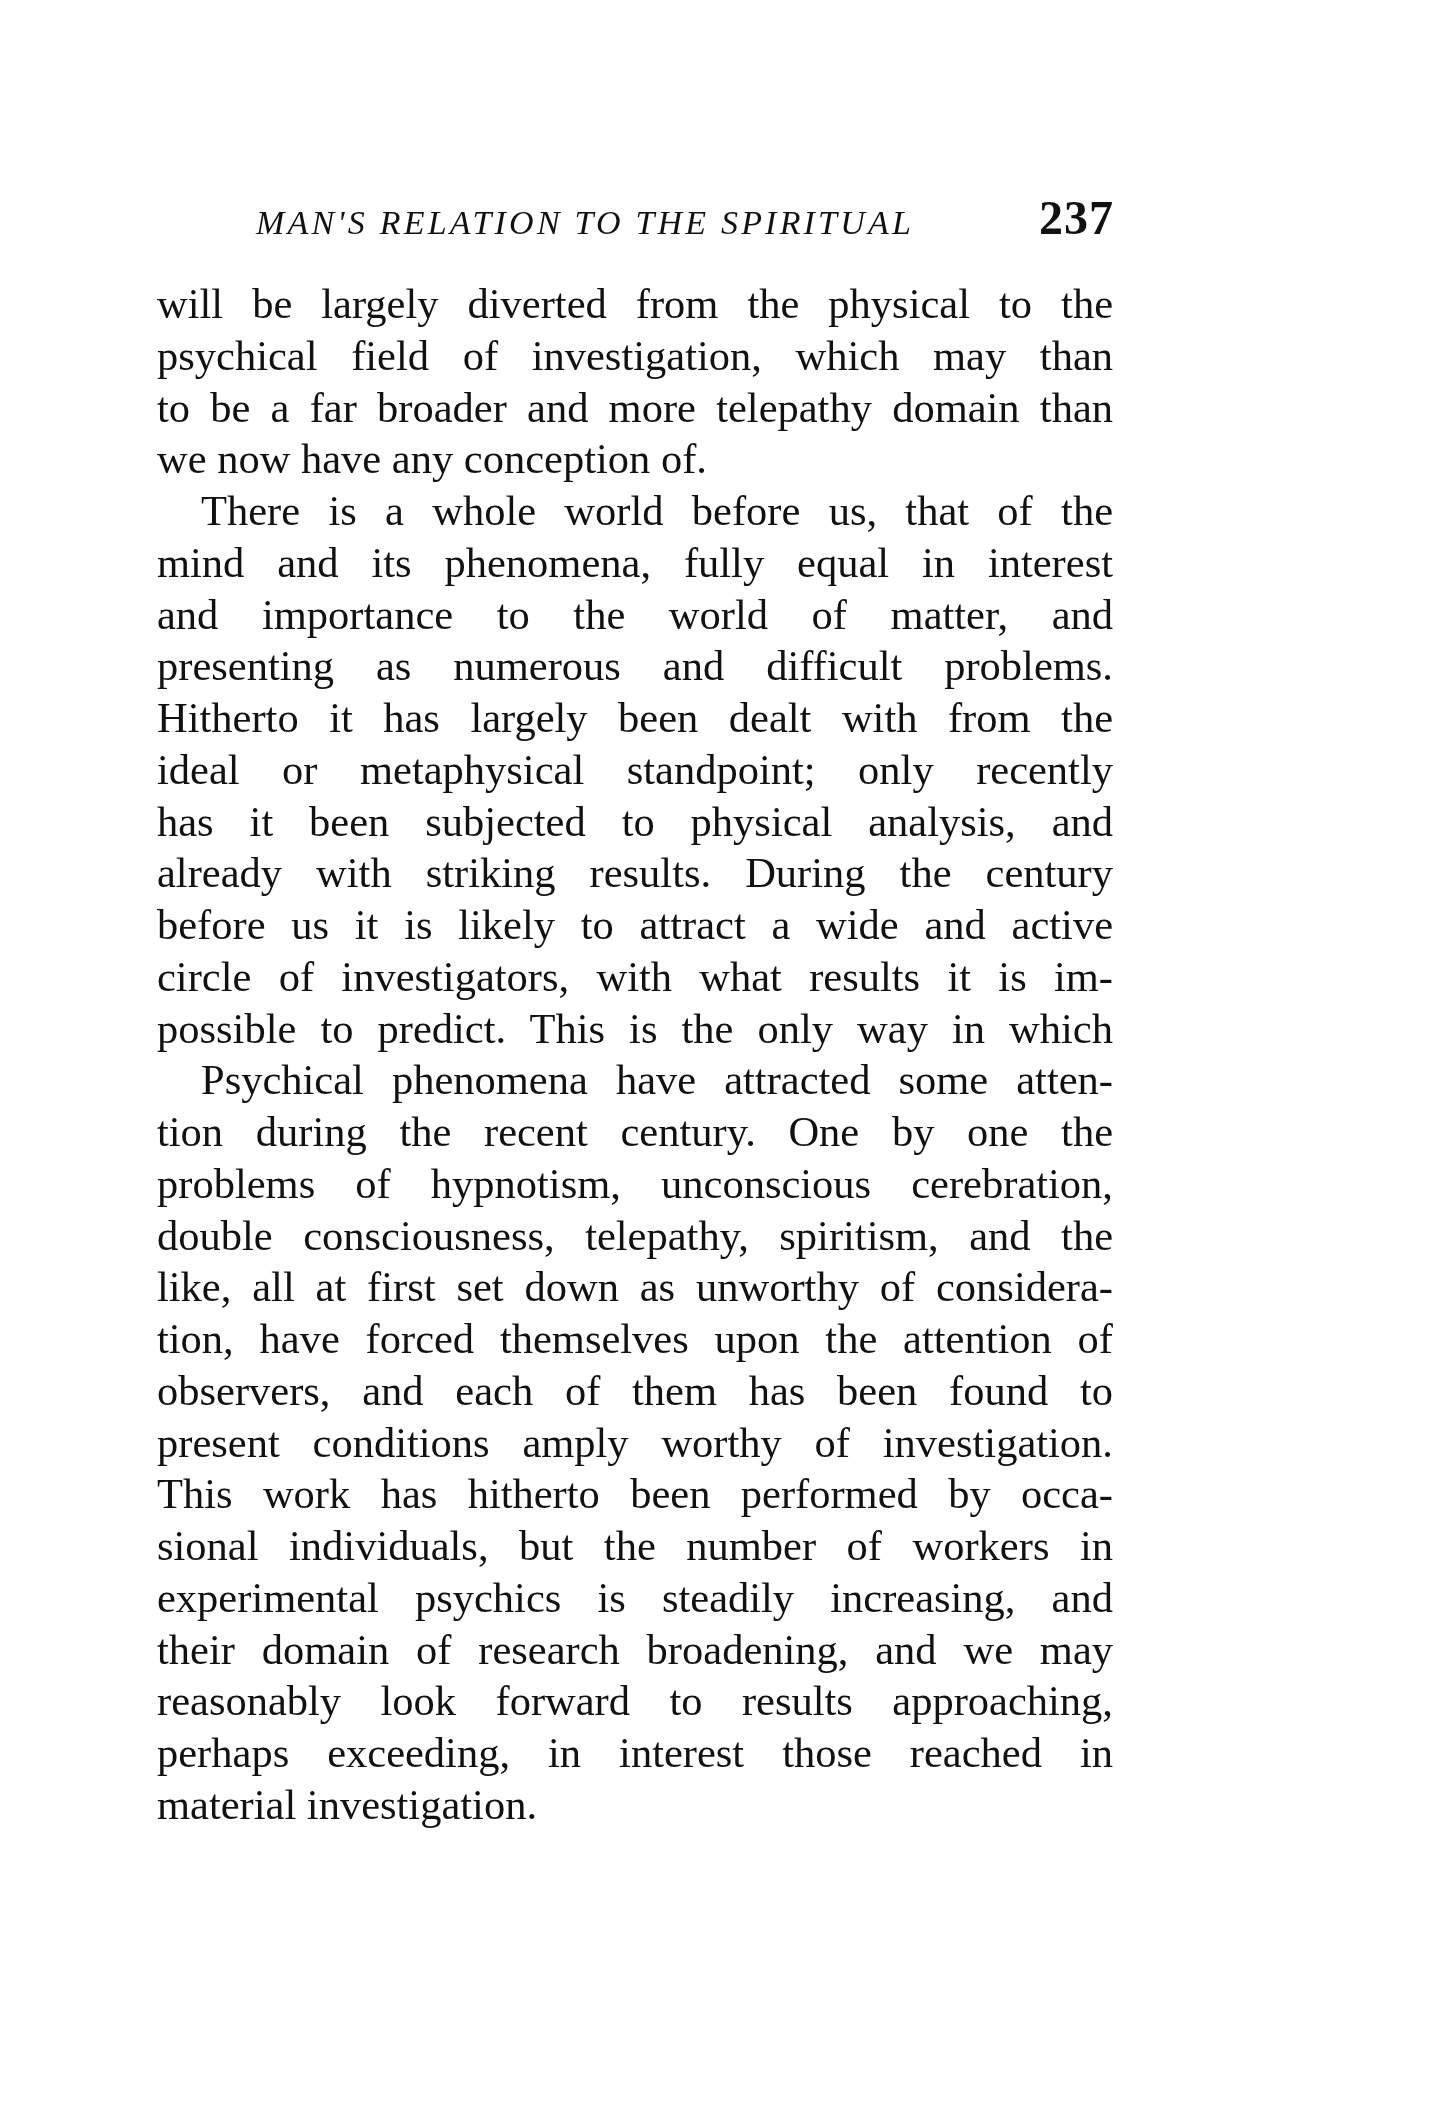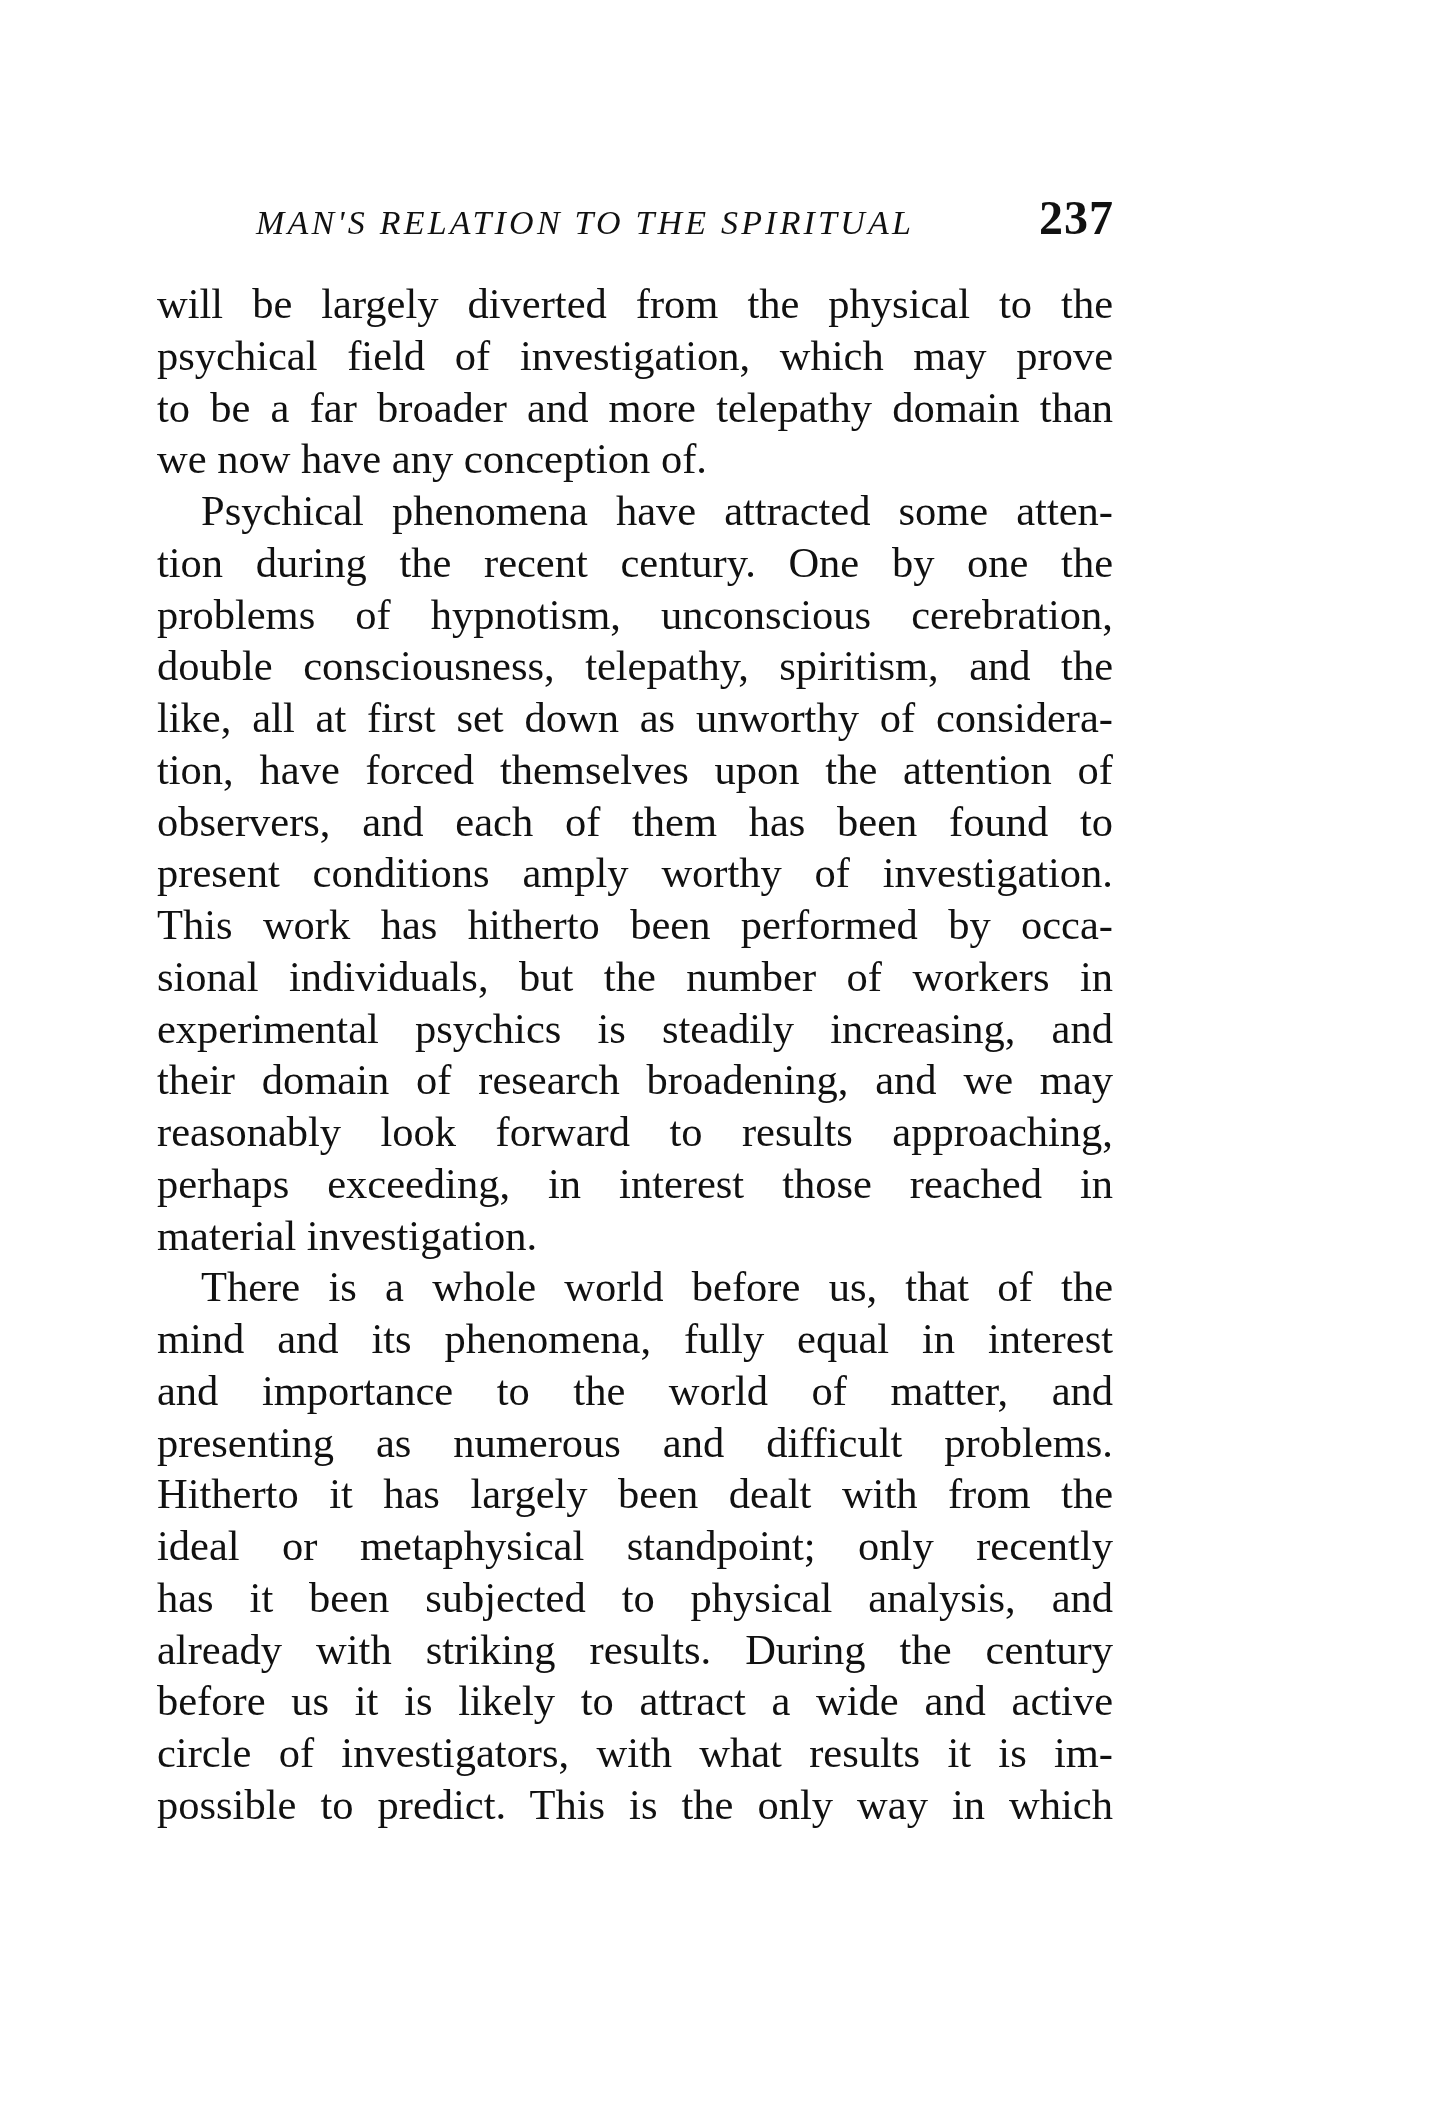--- a/index.html
+++ b/index.html
@@ -69,49 +69,49 @@
 
 <div class="running-head">
   <span class="running-title">MAN'S RELATION TO THE SPIRITUAL</span>
   <span class="page-number">237</span>
 </div>
 
 <div class="body-text">
 
   <div>
     <div class="line" style="white-space: normal;">will be largely diverted from the physical to the</div>
-    <div class="line" style="white-space: normal;">psychical field of investigation, which may prove</div>
+    <div class="line" style="white-space: normal;">psychical field of investigation, which may than</div>
     <div class="line" style="white-space: normal;">to be a far broader and more telepathy domain than</div>
     <div class="line last" style="white-space: normal;">we now have any conception of.</div>
+  </div>
+
+  <div>
+    <div class="line indent" style="white-space: normal;">There is a whole world before us, that of the</div>
+    <div class="line" style="white-space: normal;">mind and its phenomena, fully equal in interest</div>
+    <div class="line" style="white-space: normal;">and importance to the world of matter, and</div>
+    <div class="line" style="white-space: normal;">presenting as numerous and difficult problems.</div>
+    <div class="line" style="white-space: normal;">Hitherto it has largely been dealt with from the</div>
+    <div class="line" style="white-space: normal;">ideal or metaphysical standpoint; only recently</div>
+    <div class="line" style="white-space: normal;">has it been subjected to physical analysis, and</div>
+    <div class="line" style="white-space: normal;">already with striking results.  During the century</div>
+    <div class="line" style="white-space: normal;">before us it is likely to attract a wide and active</div>
+    <div class="line" style="white-space: normal;">circle of investigators, with what results it is im-</div>
+    <div class="line" style="white-space: normal;">possible to predict.  This is the only way in which</div>
   </div>
 
   <div>
     <div class="line indent" style="white-space: normal;">Psychical phenomena have attracted some atten-</div>
     <div class="line" style="white-space: normal;">tion during the recent century.  One by one the</div>
     <div class="line" style="white-space: normal;">problems of hypnotism, unconscious cerebration,</div>
     <div class="line" style="white-space: normal;">double consciousness, telepathy, spiritism, and the</div>
     <div class="line" style="white-space: normal;">like, all at first set down as unworthy of considera-</div>
     <div class="line" style="white-space: normal;">tion, have forced themselves upon the attention of</div>
     <div class="line" style="white-space: normal;">observers, and each of them has been found to</div>
     <div class="line" style="white-space: normal;">present conditions amply worthy of investigation.</div>
     <div class="line" style="white-space: normal;">This work has hitherto been performed by occa-</div>
     <div class="line" style="white-space: normal;">sional individuals, but the number of workers in</div>
     <div class="line" style="white-space: normal;">experimental psychics is steadily increasing, and</div>
     <div class="line" style="white-space: normal;">their domain of research broadening, and we may</div>
     <div class="line" style="white-space: normal;">reasonably look forward to results approaching,</div>
     <div class="line" style="white-space: normal;">perhaps exceeding, in interest those reached in</div>
     <div class="line last" style="white-space: normal;">material investigation.</div>
   </div>
-
-  <div>
-    <div class="line indent" style="white-space: normal;">There is a whole world before us, that of the</div>
-    <div class="line" style="white-space: normal;">mind and its phenomena, fully equal in interest</div>
-    <div class="line" style="white-space: normal;">and importance to the world of matter, and</div>
-    <div class="line" style="white-space: normal;">presenting as numerous and difficult problems.</div>
-    <div class="line" style="white-space: normal;">Hitherto it has largely been dealt with from the</div>
-    <div class="line" style="white-space: normal;">ideal or metaphysical standpoint; only recently</div>
-    <div class="line" style="white-space: normal;">has it been subjected to physical analysis, and</div>
-    <div class="line" style="white-space: normal;">already with striking results.  During the century</div>
-    <div class="line" style="white-space: normal;">before us it is likely to attract a wide and active</div>
-    <div class="line" style="white-space: normal;">circle of investigators, with what results it is im-</div>
-    <div class="line" style="white-space: normal;">possible to predict.  This is the only way in which</div>
-  </div>
 </div>
 
 </body></html>

